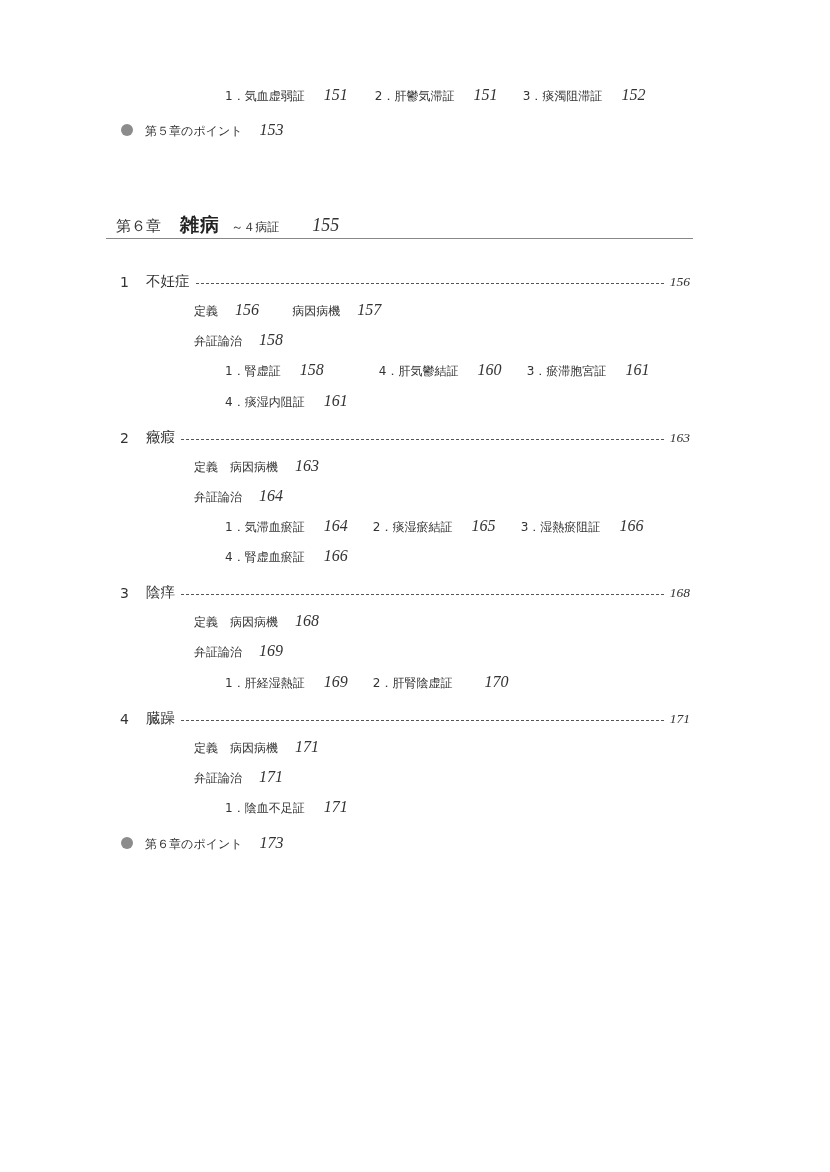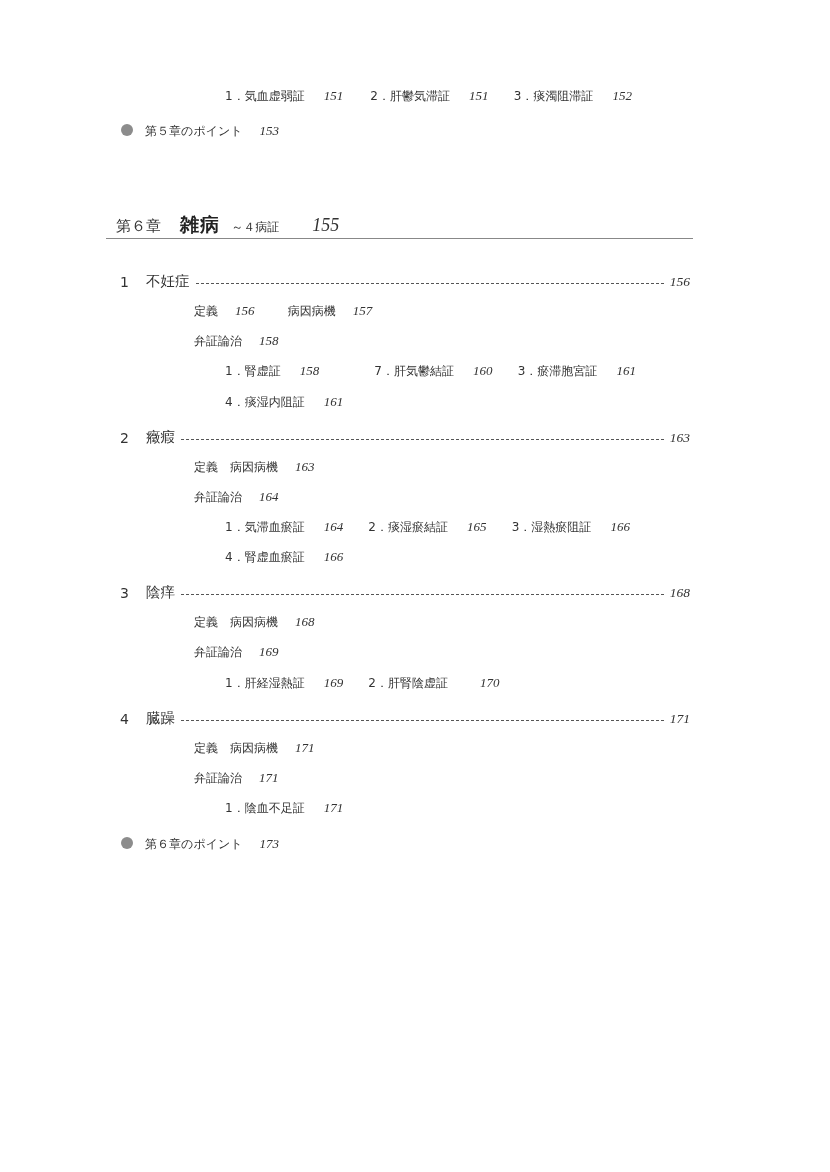--- a/index.html
+++ b/index.html
@@ -1,18 +1,18 @@
 <!DOCTYPE html>
 <html><head>
 <meta charset="utf-8">
 <style>
   html, body { margin:0; padding:0; background:#ffffff; }
   body { width:830px; height:1172px; position:relative; overflow:hidden;
          font-family:"DejaVu Sans", "Liberation Sans", sans-serif; color:#333333; }
-  .pg { font-family:"Liberation Serif","DejaVu Serif",serif; font-style:italic; font-size:13px; color:#333; }
+  .pg { font-family:"Liberation Serif","DejaVu Serif",serif; font-style:italic; font-size:16px; color:#333; }
   .t { font-size:12px; color:#333; white-space:nowrap; }
   .row { position:absolute; white-space:nowrap; line-height:18px; }
   .bullet { display:inline-block; width:12px; height:12px; border-radius:50%; background:#8c8c8c; vertical-align:-1px; margin-right:7px; }
   .chap { position:absolute; left:116px; top:212px; white-space:nowrap; }
   .chap-num { font-size:15px; color:#333; }
   .chap-title { font-family:"DejaVu Serif", serif; font-weight:bold; font-size:19px; color:#222; margin-left:14px; letter-spacing:1px; }
   .chap-sub { font-family:"DejaVu Serif", serif; font-size:12px; color:#333; margin-left:6px; }
   .chap-pg { font-family:"Liberation Serif",serif; font-style:italic; font-size:18px; margin-left:28px; }
   .rule { position:absolute; left:106px; top:238px; width:587px; height:1px; background:#888888; }
   .sec { position:absolute; left:120px; width:570px; display:flex; align-items:center; }
@@ -59,21 +59,21 @@
   <span class="t" style="margin-left:28px;">病因病機</span>
   <span class="pg" style="margin-left:12px;">157</span>
 </div>
 <div class="row" style="left:194px; top:331px;">
   <span class="t">弁証論治</span>
   <span class="pg" style="margin-left:12px;">158</span>
 </div>
 <div class="row" style="left:225px; top:361px;">
   <span class="t">1．腎虚証</span>
   <span class="pg" style="margin-left:14px;">158</span>
-  <span class="t" style="margin-left:50px;">7．肝気鬱結証</span>
+  <span class="t" style="margin-left:50px;">4．肝気鬱結証</span>
   <span class="pg" style="margin-left:14px;">160</span>
   <span class="t" style="margin-left:20px;">3．瘀滞胞宮証</span>
   <span class="pg" style="margin-left:14px;">161</span>
 </div>
 <div class="row" style="left:225px; top:392px;">
   <span class="t">4．痰湿内阻証</span>
   <span class="pg" style="margin-left:14px;">161</span>
 </div>
 
 <div class="sec" style="top:428px;">

